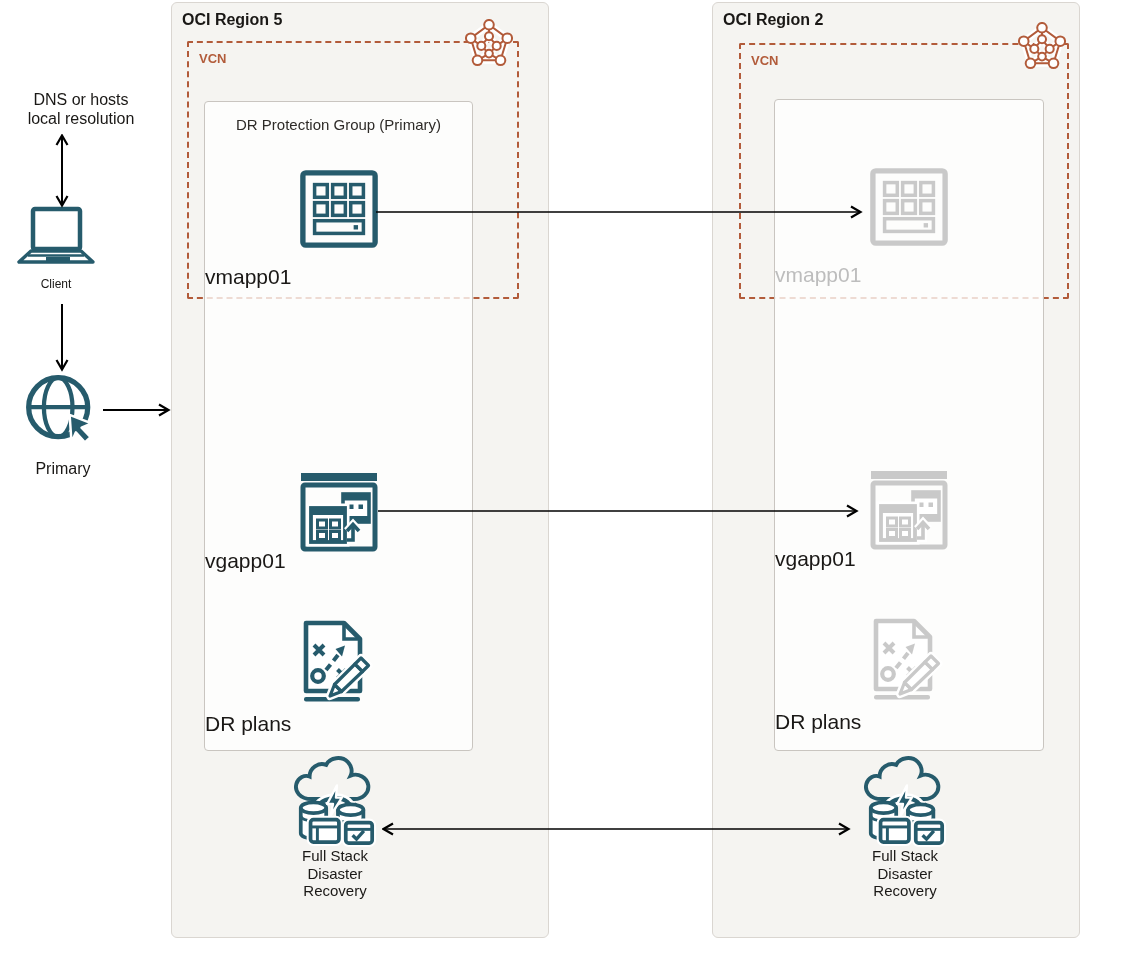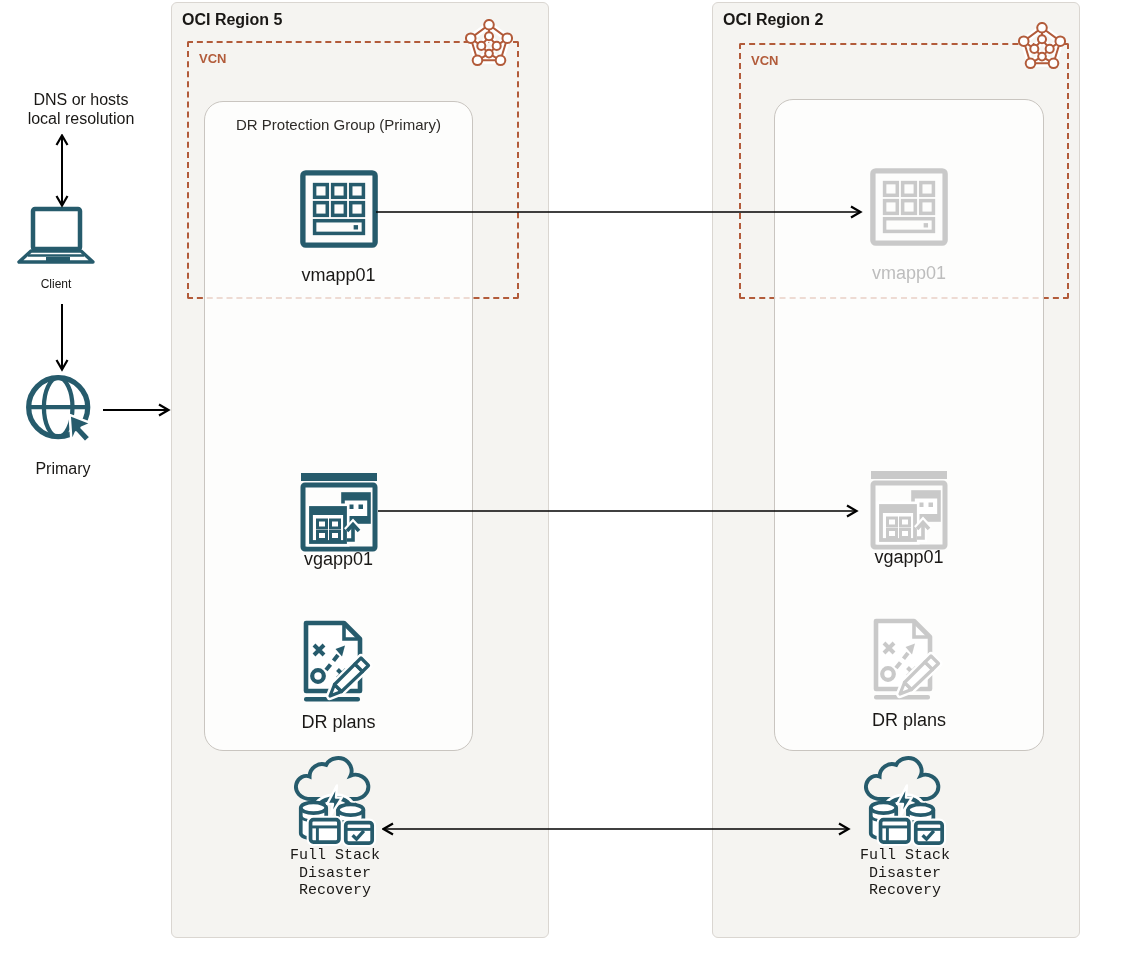--- a/index.html
+++ b/index.html
@@ -33,44 +33,44 @@
   .region-2 .vcn-box{left:26px;top:40px;width:330px;height:256px;}
   .vcn-label{position:absolute;left:10px;top:8px;font-size:13px;font-weight:bold;color:var(--orange,#b25b3a);}
 
   .vcn-net-icon{position:absolute;width:48px;height:48px;z-index:3;}
   .region-1 .vcn-net-icon{left:293px;top:16px;}
   .region-2 .vcn-net-icon{left:305px;top:19px;}
 
   .pg-box{
     position:absolute;box-sizing:border-box;z-index:2;
     background:rgba(255,255,255,0.78);
-    border:1px solid var(--box-border,#c9c5c0);border-radius:19px;
+    border:1px solid var(--box-border,#c9c5c0);border-radius:4px;
   }
   .region-1 .pg-box{left:32px;top:98px;width:269px;height:650px;}
   .region-2 .pg-box{left:61px;top:96px;width:270px;height:652px;}
   .pg-title{position:absolute;top:14px;left:0;width:100%;text-align:center;font-size:15px;color:#2e2b28;}
 
   .pg-icon{position:absolute;left:50%;transform:translateX(-50%);}
   .icon-vm{top:66px;width:82px;height:82px;}
   .icon-vg{top:368px;width:84px;height:84px;}
   .icon-plans{top:516px;width:90px;height:90px;}
-  .pg-label{position:absolute;left:0;width:100%;text-align:center;font-size:18px;color:var(--text,#1a1816);}
+  .pg-label{position:absolute;left:0;width:100%;text-align:left;font-size:21px;color:var(--text,#1a1816);}
   .label-vm{top:163px;}
   .label-vg{top:447px;}
   .label-plans{top:610px;}
   .label-standby{color:var(--gray-label,#bdbdbd);}
 
   .icon-teal{color:var(--teal,#265b6c);}
   .icon-gray{color:var(--gray-icon,#c9c9c9);}
 
   .fsdr{position:absolute;width:160px;text-align:center;z-index:2;}
   .region-1 .fsdr{left:83px;top:752px;}
   .region-2 .fsdr{left:112px;top:752px;}
   .fsdr-icon{width:90px;height:92px;margin:0 auto;display:block;}
-  .fsdr-label{font-size:15px;line-height:17.5px;color:var(--text,#1a1816);font-family:Liberation Mono, monospace;}
+  .fsdr-label{font-size:15px;line-height:17.5px;color:var(--text,#1a1816);}
 
   
   .laptop-icon{left:14px;top:206px;width:84px;height:64px;}
   .globe-icon{left:22px;top:371px;width:80px;height:80px;}
 
   .arrows{position:absolute;left:0;top:0;z-index:5;pointer-events:none;}
   svg .ln{stroke:var(--arrow,#000);fill:none;}
 </style>
 </head>
 <body>

